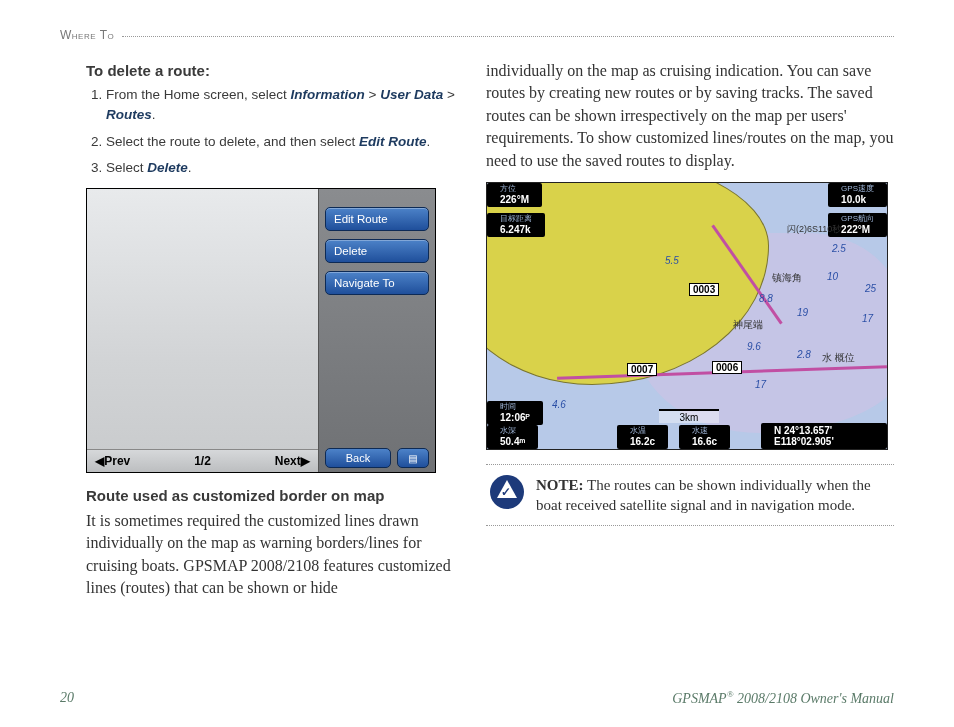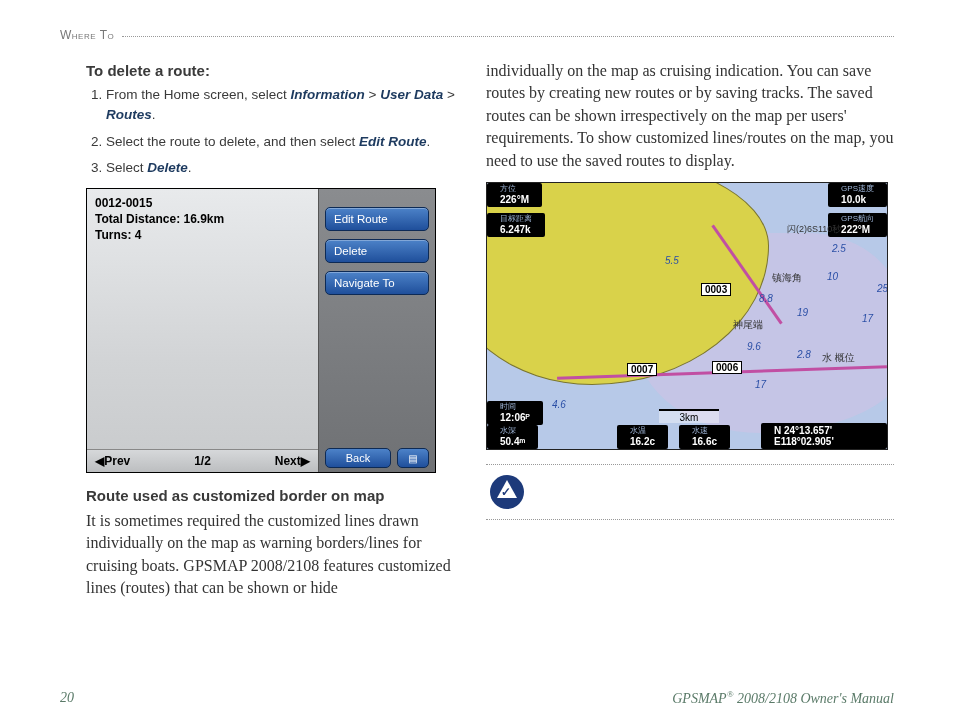--- a/index.html
+++ b/index.html
@@ -325,25 +325,20 @@
         <li>
           <span>Select the route to delete, and then select </span><span class="nav-term">Edit Route</span><span>.</span>
         </li>
         <li>
           <span>Select </span><span class="nav-term">Delete</span><span>.</span>
         </li>
       </ol>
 
       <div class="device-left">
         <div class="left-main">
-          <div class="left-info">
-            <div>0012-0015</div>
-            <div>Total Distance: 16.9km</div>
-            <div>Turns: 4</div>
-          </div>
           <div class="left-pager">
             <span><span class="arrow">◀Prev</span></span>
             <span>1/2</span>
             <span><span class="arrow">Next▶</span></span>
           </div>
         </div>
         <div class="left-sidebar">
           <div class="blue-btn">Edit Route</div>
           <div class="blue-btn">Delete</div>
           <div class="blue-btn">Navigate To</div>
@@ -372,46 +367,49 @@
         <div class="pill tl1"><span class="sub">方位</span><span>226°M</span></div>
         <div class="pill tl2"><span class="sub">目标距离</span><span>6.247k</span></div>
         <div class="pill tr1"><span class="sub">GPS速度</span><span>10.0k</span></div>
         <div class="pill tr2"><span class="sub">GPS航向</span><span>222°M</span></div>
         <div class="pill bl1"><span class="sub">时间</span><span>12:06ᴾ</span></div>
         <div class="pill bl2"><span class="sub">水深</span><span>50.4ᵐ</span></div>
         <div class="pill bc1"><span class="sub">水温</span><span>16.2c</span></div>
         <div class="pill bc2"><span class="sub">水速</span><span>16.6c</span></div>
         <div class="pill br"><span>N  24°13.657'</span><br><span>E118°02.905'</span></div>
 
-        <div class="wp" style="left:214px; top:100px;">0003</div>
+        <div class="wp" style="left:202px; top:100px;">0003</div>
         <div class="wp" style="left:225px; top:178px;">0006</div>
         <div class="wp" style="left:140px; top:180px;">0007</div>
 
         <div class="scale-bar">3km</div>
 
         <div class="place" style="left:285px; top:88px;">镇海角</div>
         <div class="place" style="left:246px; top:135px;">神尾端</div>
         <div class="place" style="left:335px; top:168px;">水 概位</div>
         <div class="place" style="left:300px; top:40px; font-size:9px;">闪(2)6S110秒</div>
 
         <div class="depth" style="left:345px; top:60px;">2.5</div>
         <div class="depth" style="left:340px; top:88px;">10</div>
-        <div class="depth" style="left:390px; top:100px;">25</div>
+        <div class="depth" style="left:378px; top:100px;">25</div>
         <div class="depth" style="left:178px; top:72px;">5.5</div>
         <div class="depth" style="left:272px; top:110px;">8.8</div>
         <div class="depth" style="left:310px; top:124px;">19</div>
         <div class="depth" style="left:375px; top:130px;">17</div>
         <div class="depth" style="left:268px; top:196px;">17</div>
         <div class="depth" style="left:260px; top:158px;">9.6</div>
         <div class="depth" style="left:310px; top:166px;">2.8</div>
         <div class="depth" style="left:65px; top:216px;">4.6</div>
       </div>
 
       <div class="note-row">
         <div class="note-icon"></div>
+        <div class="note-text">
+          <b>NOTE:</b><span> The routes can be shown individually when the boat received satellite signal and in navigation mode.</span>
+        </div>
       </div>
     </div>
   </div>
 
   <div class="footer">
     <div class="left">20</div>
     <div class="right">
       <span>GPSMAP</span><sup>®</sup><span> 2008/2108  Owner's Manual</span>
     </div>
   </div>

